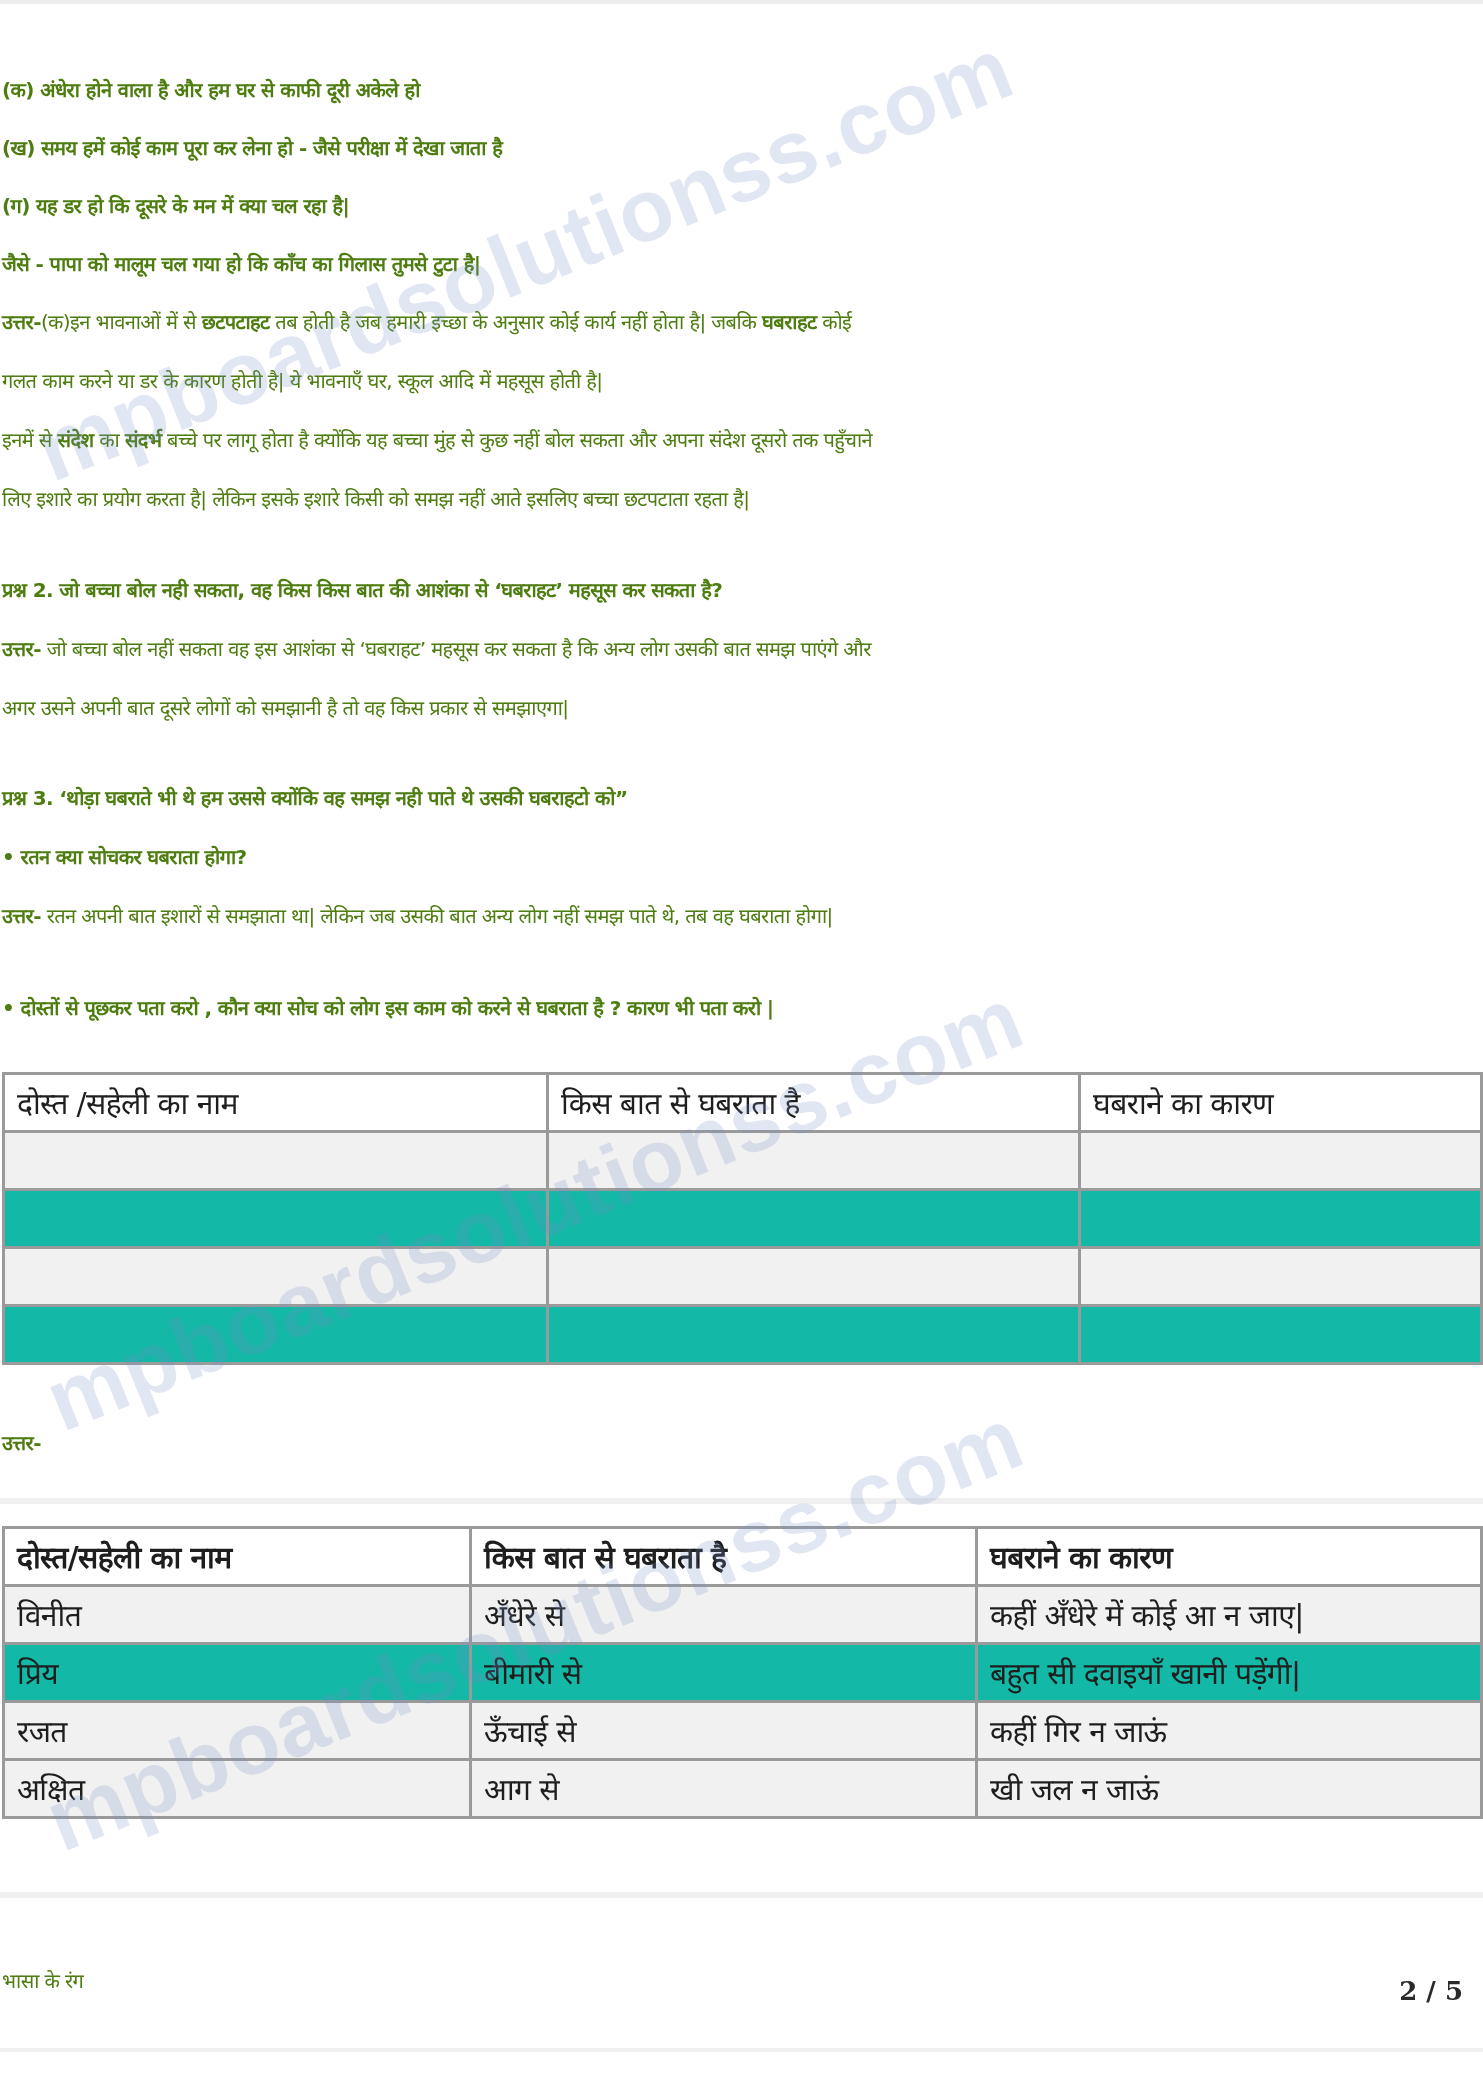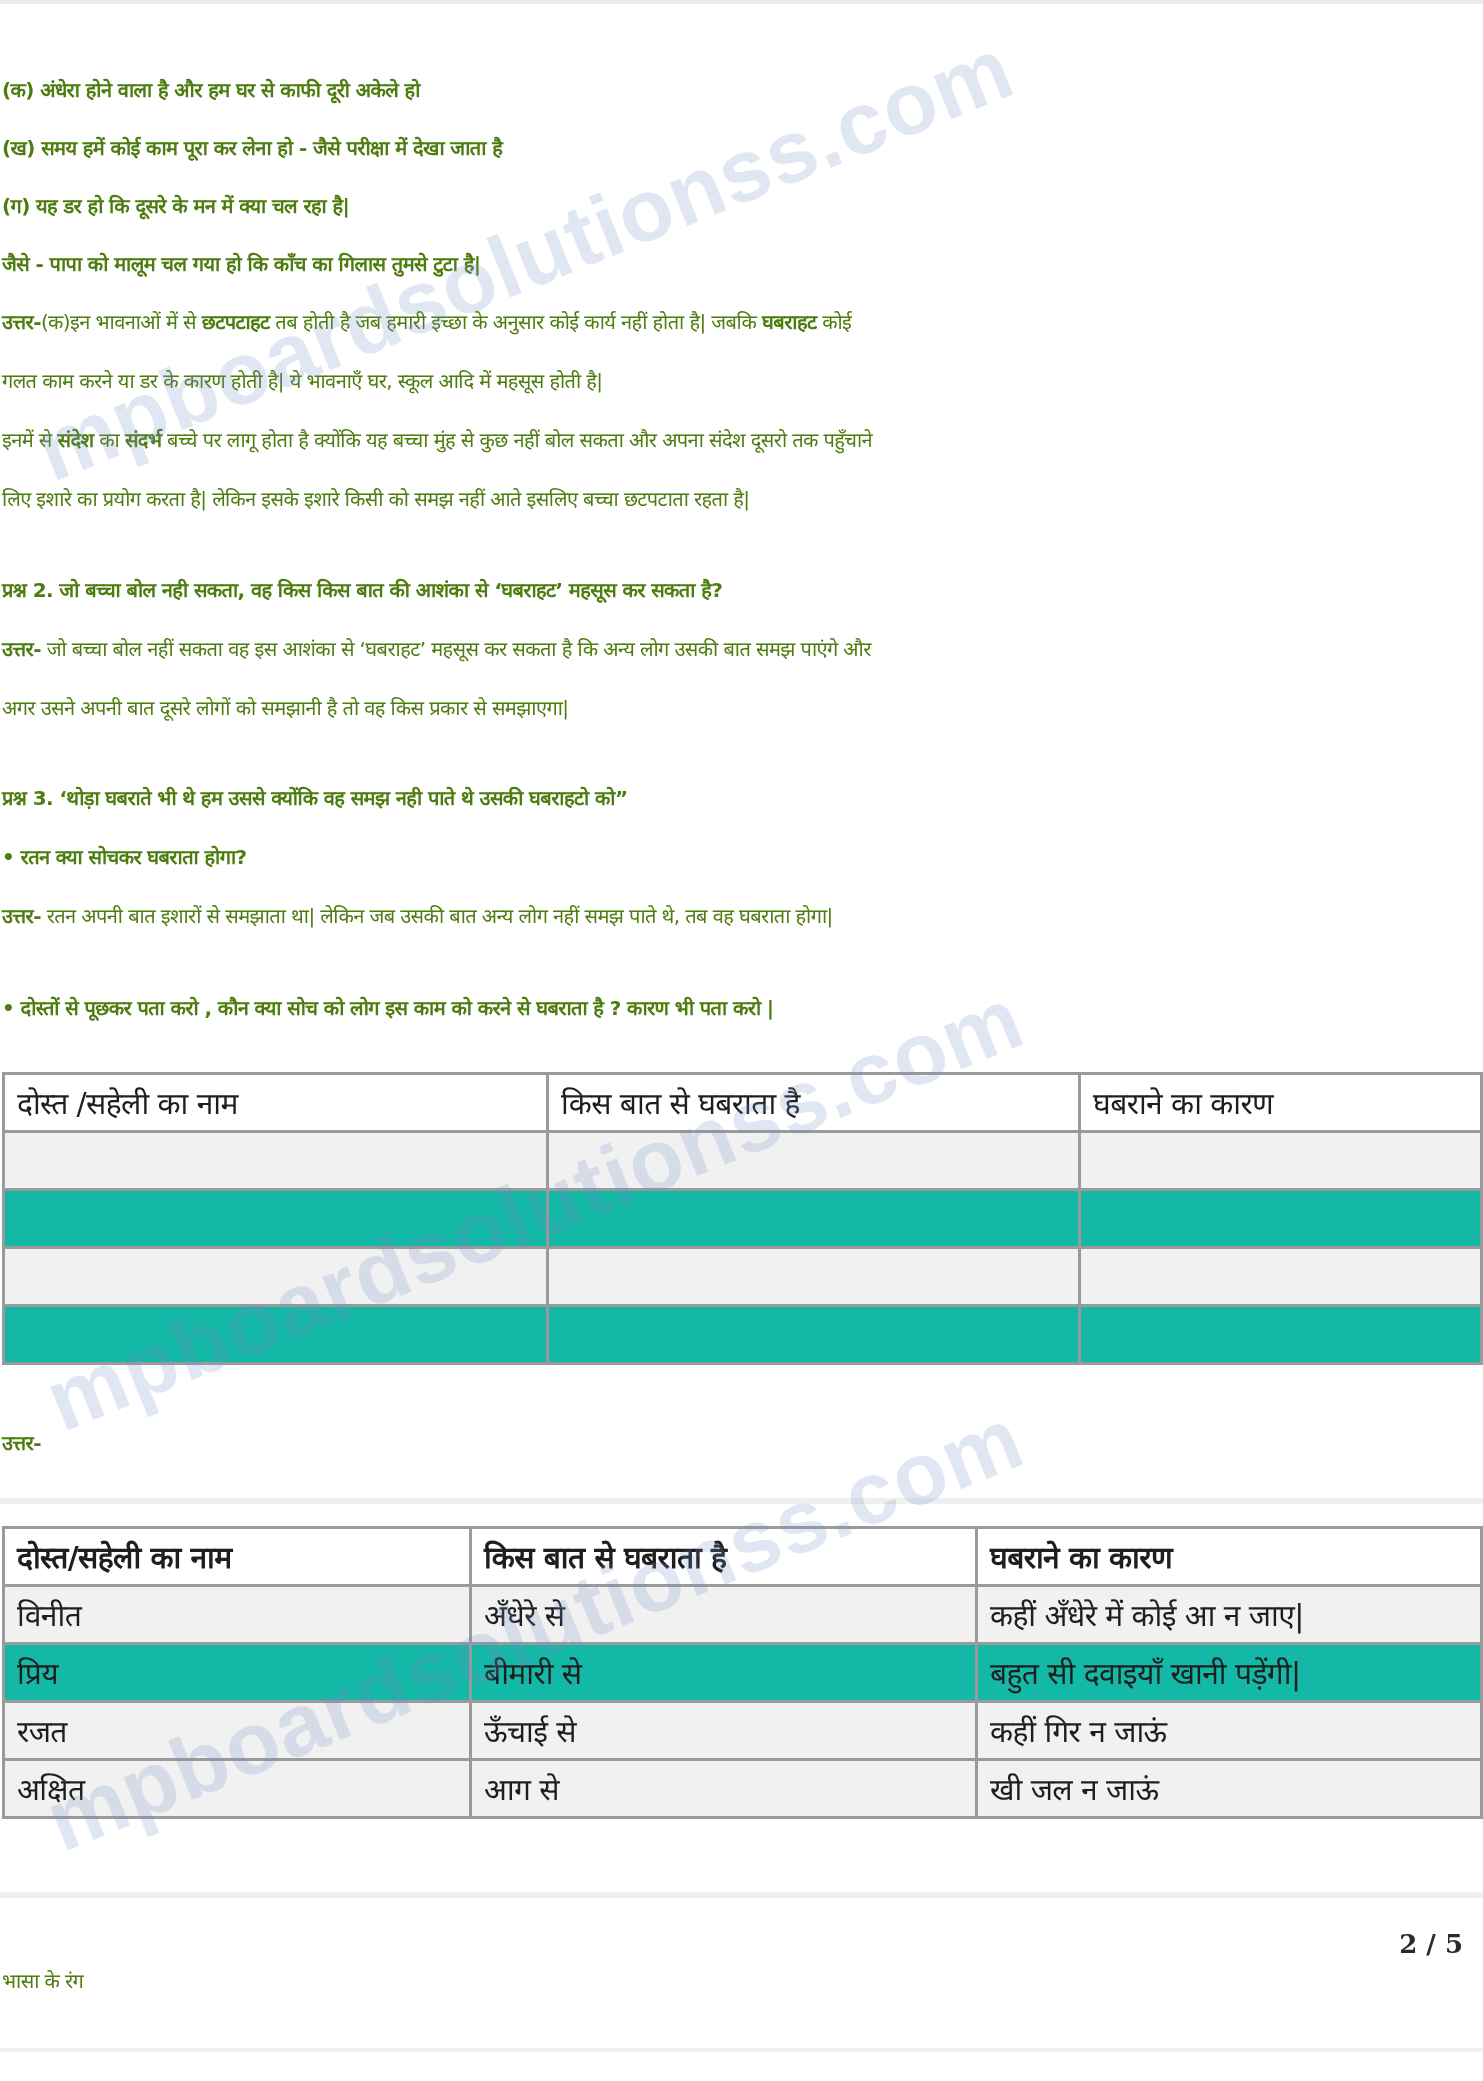--- a/index.html
+++ b/index.html
@@ -22,21 +22,21 @@
   table.t td {
     border: 3px solid #9a9a9a; padding: 0 12px; height: 55px;
     font-size: 30px; letter-spacing: -0.6px; vertical-align: middle; white-space: nowrap;
     color: #1e1e1e;
   }
   table.t tr.h td { background: #ffffff; }
   table.t tr.g td { background: #f1f1f1; }
   table.t tr.w td { background: #14b8a6; }
   .hr { position: absolute; left: 0; width: 1483px; height: 6px; background: #f0f0f0; }
   .pagenum {
-    position: absolute; right: 20px; top: 1929px; font-family: "DejaVu Serif", serif;
+    position: absolute; right: 20px; top: 1976px; font-family: "DejaVu Serif", serif;
     font-size: 26px; font-weight: bold; color: #2a2a2a;
   }
   .wm {
     position: absolute; font-family: "Liberation Sans", sans-serif; font-weight: bold;
     font-size: 88px; color: rgba(120,140,200,0.22); transform: rotate(-22deg);
     transform-origin: left bottom; white-space: nowrap; pointer-events: none; letter-spacing: 1px;
   }
 </style>
 </head>
 <body>

